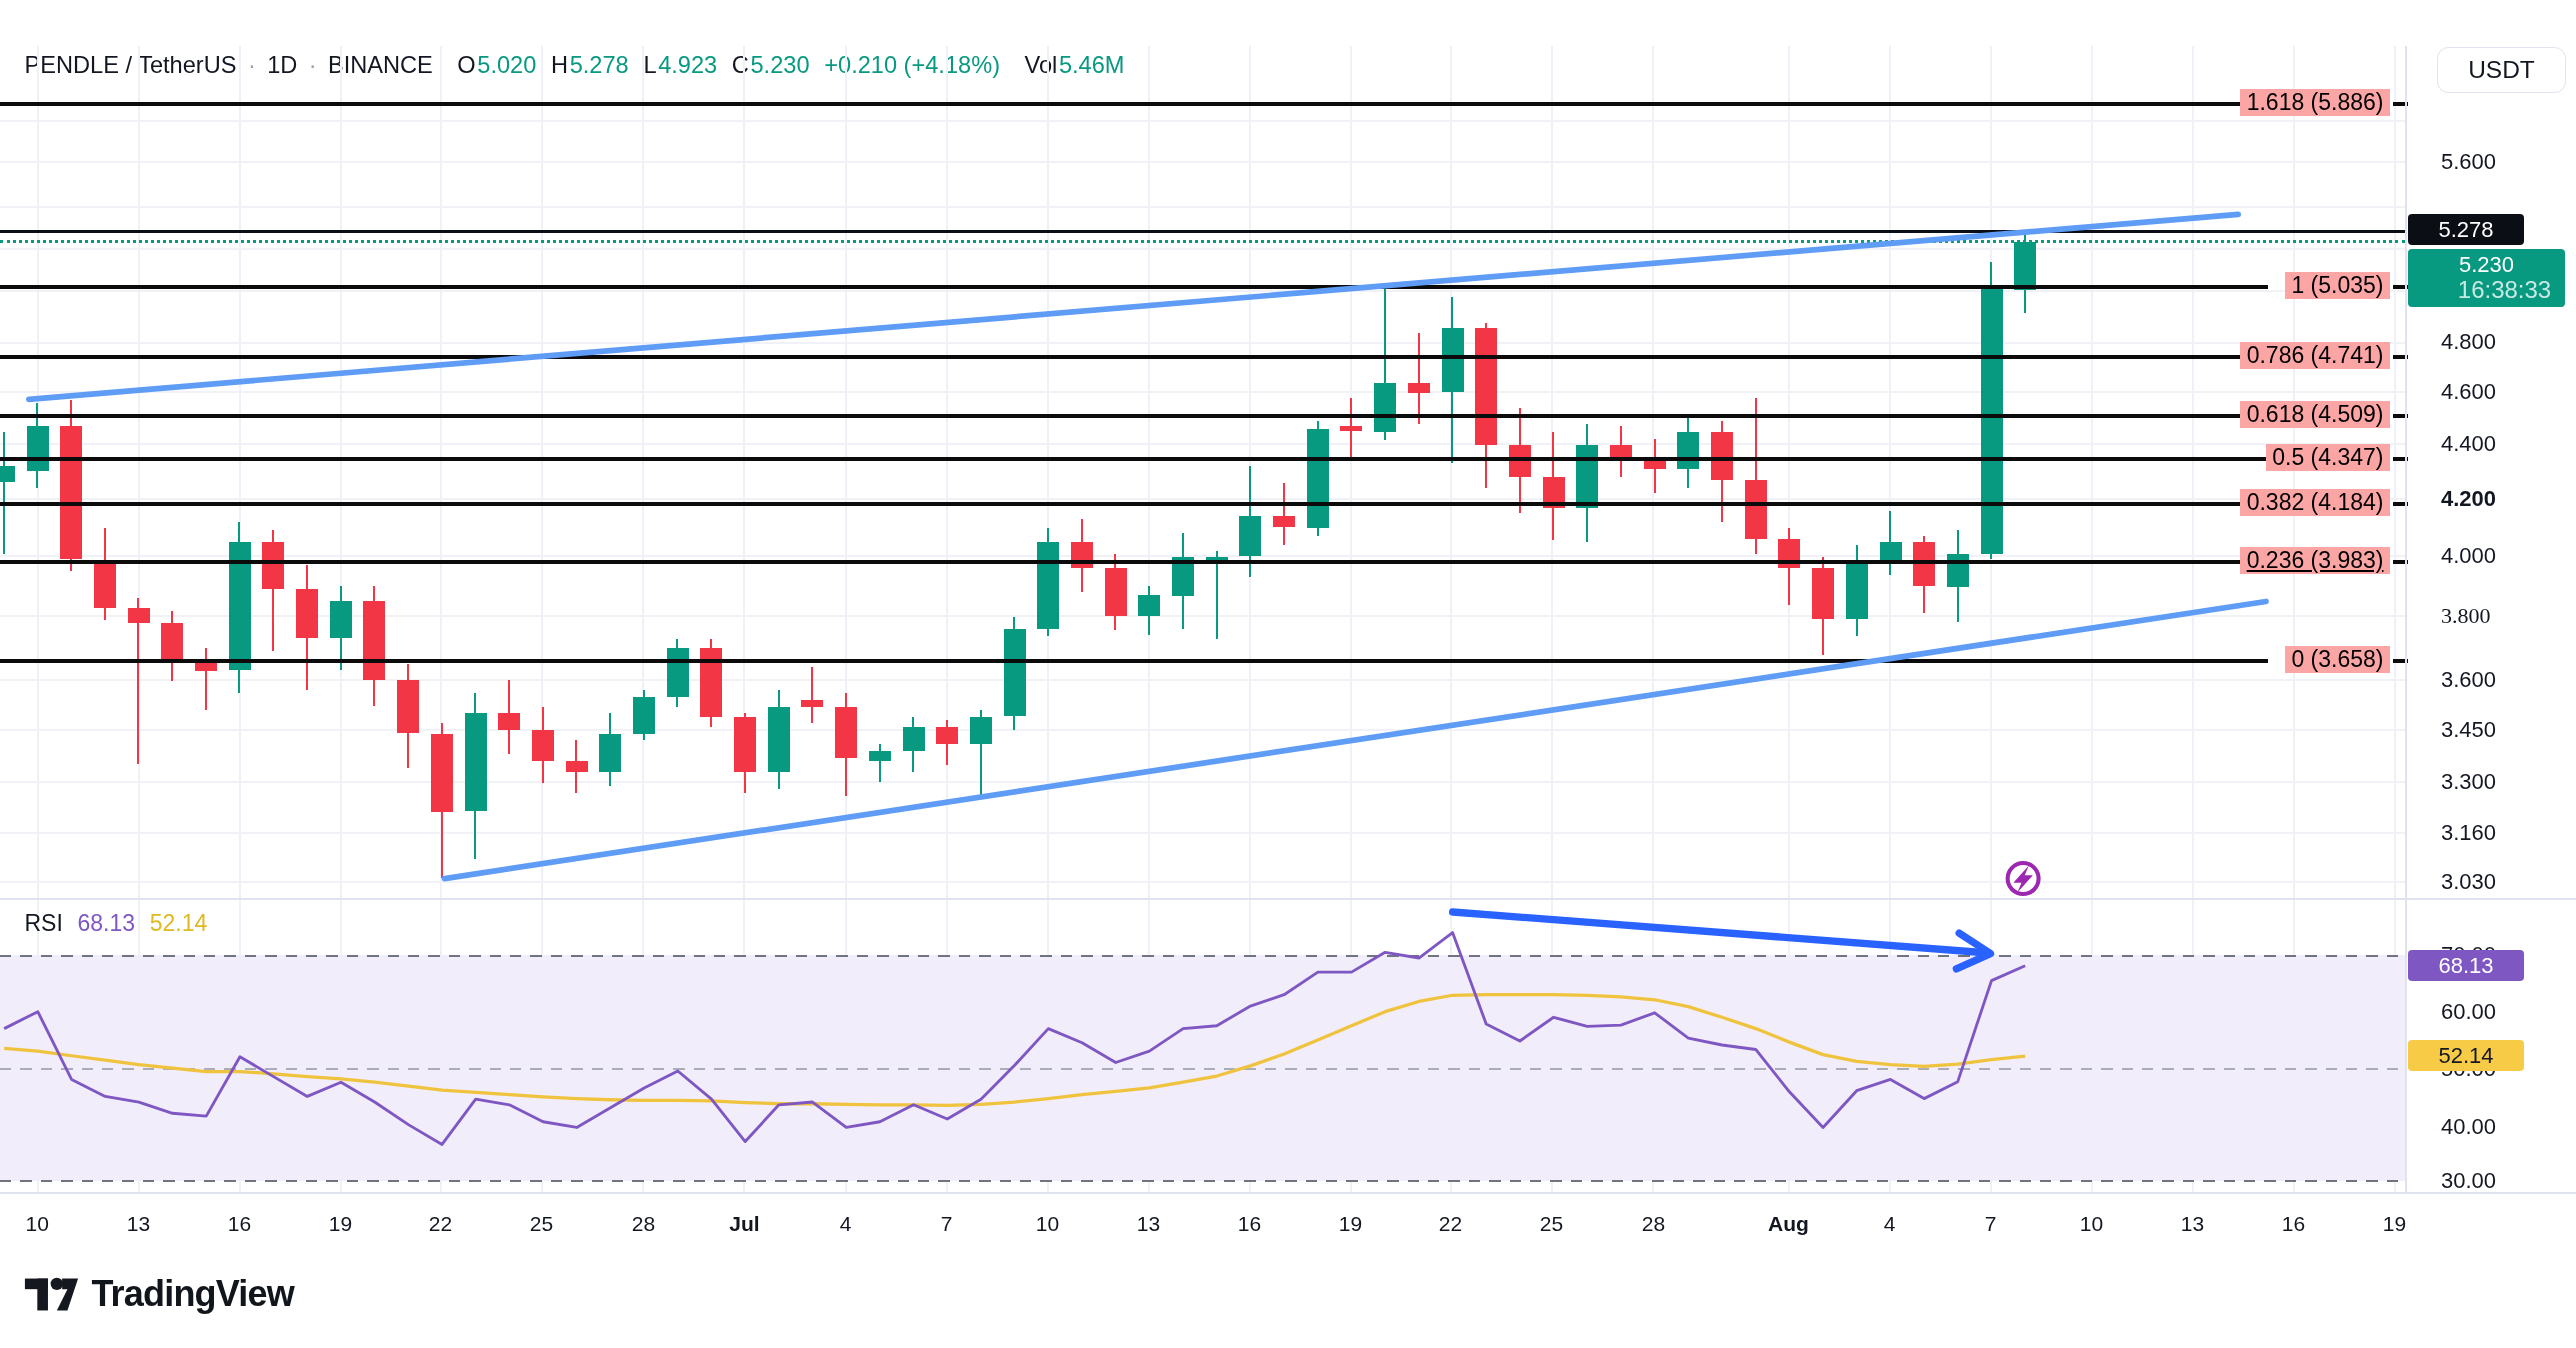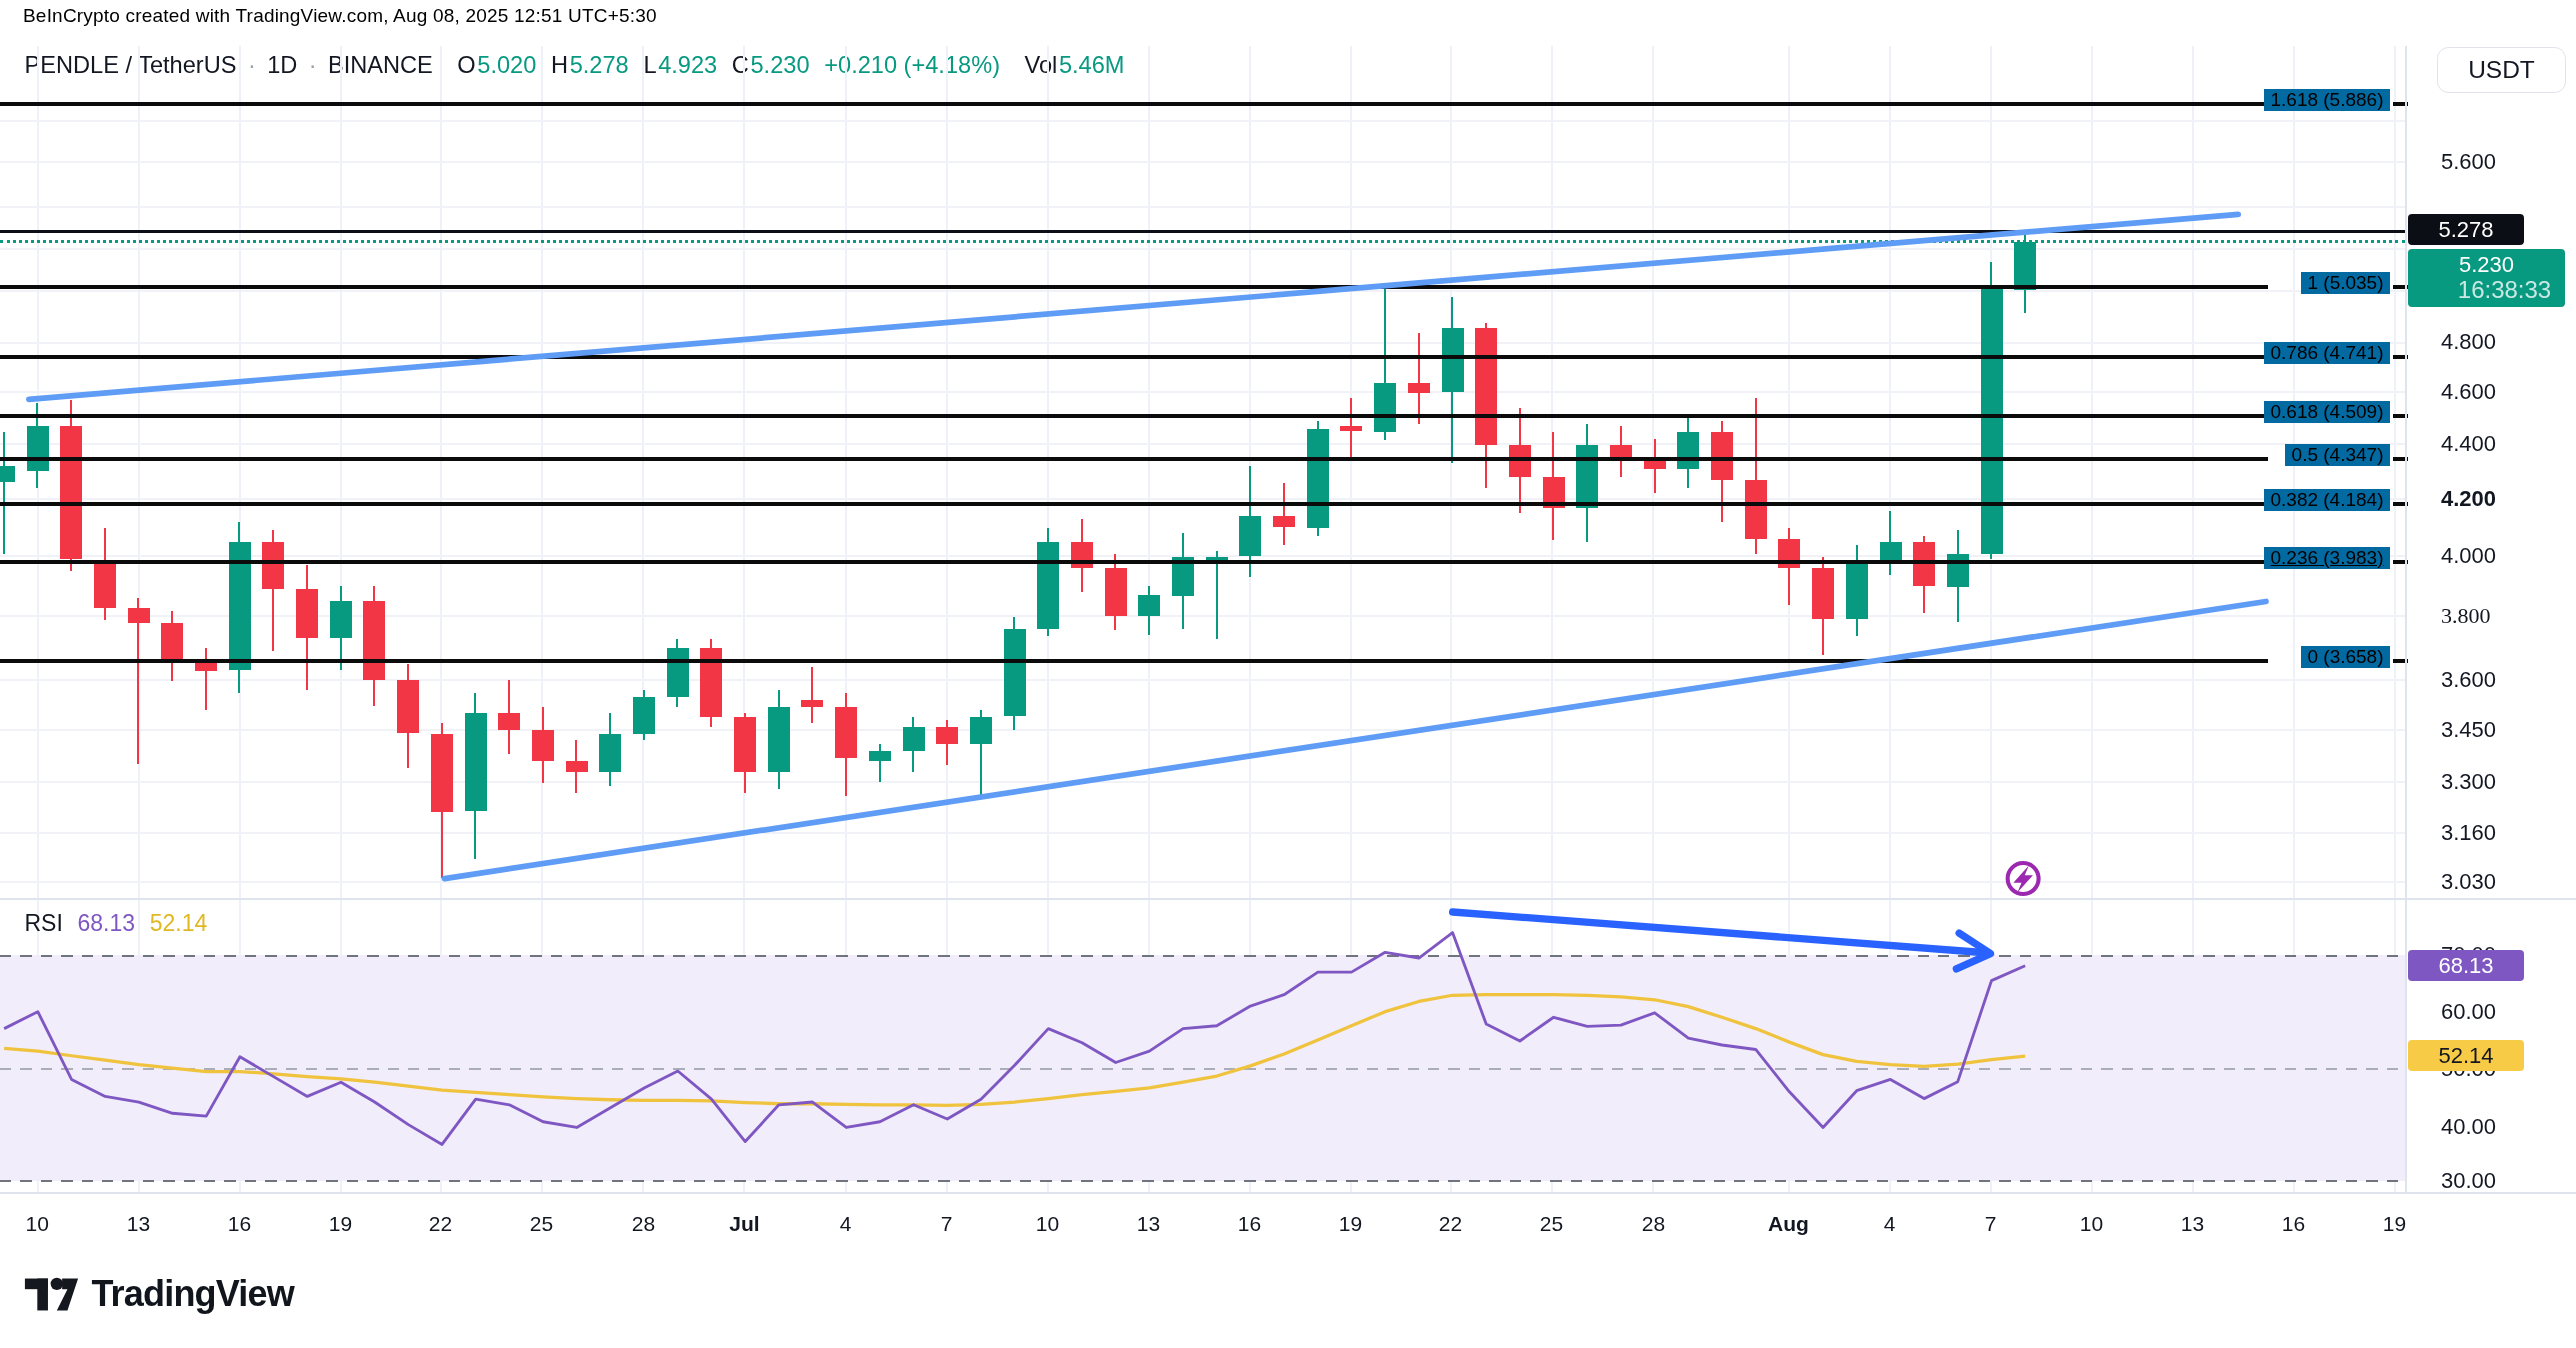--- a/index.html
+++ b/index.html
@@ -7,21 +7,21 @@
        font-family:"Liberation Sans",sans-serif;color:#131722;}
   .abs{position:absolute;}
   .watermark{left:23px;top:4.9px;font-size:19px;color:#000;letter-spacing:0.2px;}
   .legend{left:24.5px;top:52px;font-size:23.6px;white-space:nowrap;}
   .legend span{display:inline-block;}
   .tok-dark{color:#131722;} .tok-green{color:#089981;} .tok-muted{color:#9aa0ab;}
   .gridv{background:#eef1f7;width:1.6px;top:46px;height:1146px;}
   .gridh{background:#f0f2f7;height:1.6px;}
   .fibline{background:#0b0b0b;height:4.1px;left:0;}
   .fibdash{background:#0b0b0b;height:4.1px;}
-  .fiblabel{font-size:19px;color:#000;background:#0369a1;padding:0 6.5px;white-space:nowrap;}
+  .fiblabel{font-size:23px;color:#000;background:#fca5a5;padding:0 6.5px;white-space:nowrap;}
   .hline{background:#0c0e15;height:3.3px;left:0;}
   .dotline{border-top:3.3px dotted #089981;height:0;left:0;}
   .candle-wick{width:2.4px;}
   .candle-body{width:22px;}
   .sep{background:#dfe3ee;}
   .pxlabel{font-size:22px;color:#131722;left:2441px;white-space:nowrap;}
   .badge{border-radius:4.1px;text-align:center;font-size:22px;left:2408px;}
   .badge-black{background:#0c0e15;color:#fff;width:116px;height:31px;line-height:31px;}
   .badge-green{background:#089981;color:#fff;width:157px;padding:3.3px 0 4.9px 0;line-height:25px;}
   .badge-green .cd{font-size:24px;opacity:.78;padding-left:36px;}
@@ -39,21 +39,20 @@
   .datelabel{font-size:21px;color:#131722;text-align:center;width:73px;top:1212px;}
   .datelabel.bold{font-weight:700;}
   .logo{left:23px;top:1273px;display:flex;align-items:center;gap:11.4px;}
   .logo .word{font-size:36px;font-weight:700;letter-spacing:-0.8px;color:#11151c;}
   #overlay{left:0;top:0;pointer-events:none;}
 </style>
 </head>
 <body>
 
 <div id="app">
-  <div class="abs watermark">BeInCrypto created with TradingView.com, Aug 08, 2025 12:51 UTC+5:30</div>
   <div class="abs legend" id="legend"><span class="tok-dark" style="margin-right: 11.4px;">PENDLE / TetherUS</span><span class="tok-muted" style="margin-right: 11.4px;">·</span><span class="tok-dark" style="margin-right: 11.4px;">1D</span><span class="tok-muted" style="margin-right: 11.4px;">·</span><span class="tok-dark" style="margin-right: 24.5px;">BINANCE</span><span class="tok-dark" style="margin-right: 1.6px;">O</span><span class="tok-green" style="margin-right: 14.7px;">5.020</span><span class="tok-dark" style="margin-right: 1.6px;">H</span><span class="tok-green" style="margin-right: 14.7px;">5.278</span><span class="tok-dark" style="margin-right: 1.6px;">L</span><span class="tok-green" style="margin-right: 14.7px;">4.923</span><span class="tok-dark" style="margin-right: 1.6px;">C</span><span class="tok-green" style="margin-right: 14.7px;">5.230</span><span class="tok-green" style="margin-right: 24.5px;">+0.210 (+4.18%)</span><span class="tok-dark" style="margin-right: 1.6px;">Vol</span><span class="tok-green" style="margin-right: 0px;">5.46M</span></div>
 
   <div class="abs" id="plot" style="left:0;top:0;width:2576px;height:1348px;">
       <div class="abs gridv" style="left: 37px;"></div>
       <div class="abs gridv" style="left: 138px;"></div>
       <div class="abs gridv" style="left: 239px;"></div>
       <div class="abs gridv" style="left: 340px;"></div>
       <div class="abs gridv" style="left: 440px;"></div>
       <div class="abs gridv" style="left: 541px;"></div>
       <div class="abs gridv" style="left: 642px;"></div>

